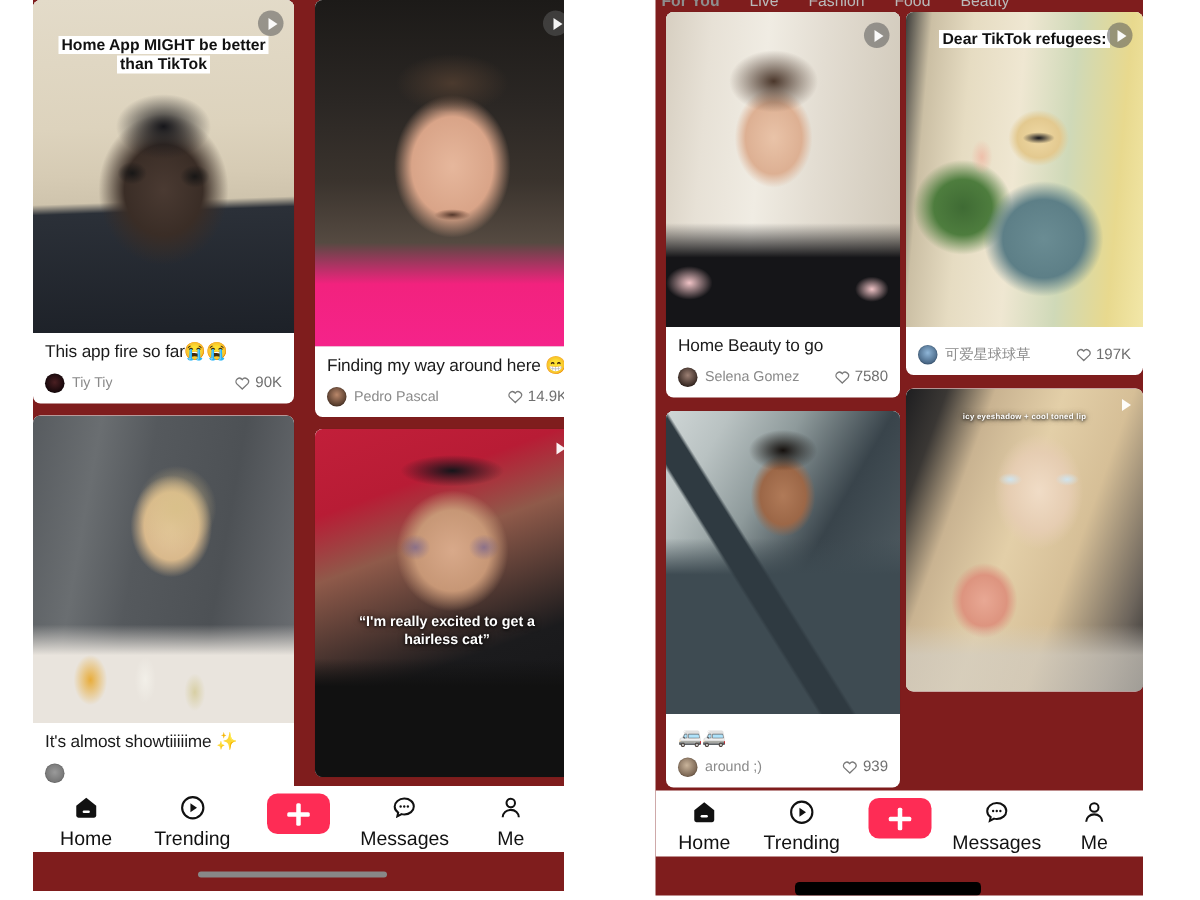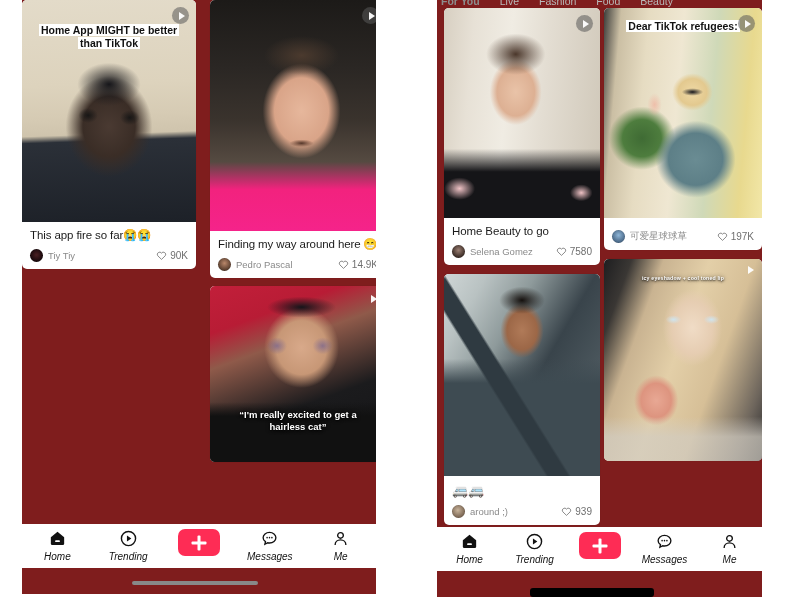--- a/index.html
+++ b/index.html
@@ -107,21 +107,21 @@
     position: absolute; left: 0; right: 0;
     background: #ffffff;
     display: flex; align-items: flex-start; justify-content: space-around;
     padding-top: 5px;
   }
   .nav-item {
     display: flex; flex-direction: column; align-items: center;
     gap: 3px; width: 20%;
   }
   .nav-icon { height: 19px; display:flex; align-items:center; justify-content:center; }
-  .nav-label { font-size: 10px; color: #111; font-weight: 500; font-style: italic; }
+  .nav-label { font-size: 13px; color: #111; font-weight: 500; }
   .plus-btn {
     width: 42px; height: 27px; border-radius: 7px;
     background: #fe2c55; position: relative;
   }
   .plus-btn::before, .plus-btn::after {
     content:""; position:absolute; background:#fff; border-radius:1px;
     left:50%; top:50%;
   }
   .plus-btn::before { width: 15px; height: 3px; transform: translate(-50%,-50%); }
   .plus-btn::after  { width: 3px; height: 15px; transform: translate(-50%,-50%); }
@@ -171,20 +171,41 @@
               <div class="likes">
                 <svg class="heart" viewBox="0 0 24 24">
                     <path d="M12 20.5 3.8 12.6A5 5 0 0 1 12 6.8a5 5 0 0 1 8.2 5.8z" fill="none" stroke="#7a7a7a" stroke-width="1.9"></path>
                   </svg>
                 <span>90K</span>
               </div>
             </div>
           </div>
         </div>
 
+        <div class="card">
+          <div class="thumb" style="height:205px;">
+            <div class="ph" style="background:linear-gradient(100deg,#575b5f 0%,#6a6e71 22%,#55595d 40%,#4d5155 68%,#6e7175 100%);"></div>
+            <div class="ph" style="background:radial-gradient(ellipse 40px 50px at 53% 36%, #e6c99f 0%, #d9b98c 45%, rgba(217,185,140,0) 68%);"></div>
+            <div class="ph" style="background:radial-gradient(ellipse 38px 40px at 55% 30%, #d9c08a 0%, rgba(217,192,138,0) 70%);"></div>
+            <div class="ph" style="background:linear-gradient(0deg, #e9e4dd 0 22%, rgba(233,228,221,0) 32%);"></div>
+            <div class="ph" style="background:radial-gradient(ellipse 16px 24px at 22% 86%, #e8ad3c 0%, rgba(232,173,60,0) 70%), radial-gradient(ellipse 10px 22px at 43% 86%, #f2efe8 0%, rgba(242,239,232,0) 70%), radial-gradient(ellipse 10px 18px at 62% 90%, #d8cfa4 0%, rgba(216,207,164,0) 70%);"></div>
+          </div>
+          <div class="meta">
+            <div class="meta-title">It's almost showtiiiiime ✨</div>
+            <div class="meta-row">
+              <div class="author">
+                <div class="avatar" style="background:radial-gradient(circle at 50% 45%, #9a9a9a 0%, #6f6f6f 80%);"></div>
+                <div class="author-name"></div>
+              </div>
+              <div class="likes">
+                <span></span>
+              </div>
+            </div>
+          </div>
+        </div>
       </div>
 
       <div class="col" style="left:188px; width:176px;">
 
         <div class="card" style="margin-bottom:8px;">
           <div class="thumb" style="height:231px;">
             <div class="ph" style="background:linear-gradient(180deg,#1c1a18 0%,#2b2724 30%,#3a332d 52%,#554a41 70%,#f2227e 82%,#f5238a 100%);"></div>
             <div class="ph" style="background:radial-gradient(ellipse 54px 66px at 52% 48%, #e6b79c 0%, #d9a488 50%, rgba(217,164,136,0) 72%);"></div>
             <div class="ph" style="background:radial-gradient(ellipse 50px 26px at 52% 24%, #4b3a2e 0%, rgba(75,58,46,0) 75%);"></div>
             <div class="ph" style="background:radial-gradient(ellipse 16px 5px at 52% 62%, rgba(60,35,25,.85) 0%, rgba(60,35,25,0) 75%);"></div>
@@ -201,21 +222,21 @@
                 <svg class="heart" viewBox="0 0 24 24">
                     <path d="M12 20.5 3.8 12.6A5 5 0 0 1 12 6.8a5 5 0 0 1 8.2 5.8z" fill="none" stroke="#7a7a7a" stroke-width="1.9"></path>
                   </svg>
                 <span>14.9K</span>
               </div>
             </div>
           </div>
         </div>
 
         <div class="card">
-          <div class="thumb" style="height:176px;">
+          <div class="thumb" style="height:232px;">
             <div class="ph" style="background:linear-gradient(160deg,#c21f3a 0%,#b81c35 20%,#8f5a4a 35%,#1b1b1d 64%,#141416 100%);"></div>
             <div class="ph" style="background:radial-gradient(ellipse 52px 56px at 52% 35%, #d8a98a 0%, #c79776 48%, rgba(199,151,118,0) 72%);"></div>
             <div class="ph" style="background:radial-gradient(ellipse 46px 14px at 52% 12%, #15151a 0%, rgba(21,21,26,0) 75%);"></div>
             <div class="ph" style="background:radial-gradient(ellipse 13px 11px at 38% 34%, rgba(90,80,150,.55) 0%, rgba(90,80,150,0) 78%), radial-gradient(ellipse 13px 11px at 64% 34%, rgba(90,80,150,.55) 0%, rgba(90,80,150,0) 78%);"></div>
             <div class="ph" style="background:linear-gradient(0deg,#111 0 26%, rgba(17,17,17,0) 34%);"></div>
             <div class="overlay-cap shadowed" style="top:123px; font-size:9.5px; padding:0 12px;">
               <span>“I'm really excited to get a hairless cat”</span>
             </div>
             <div class="play-btn" style="background:rgba(0,0,0,0); width:12px; height:12px;"></div>
           </div>

